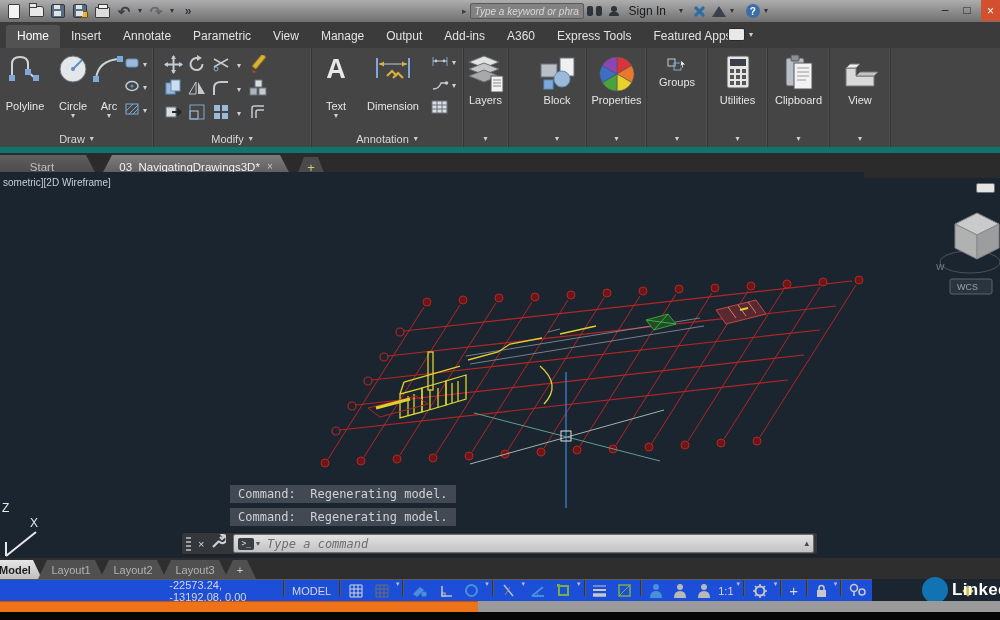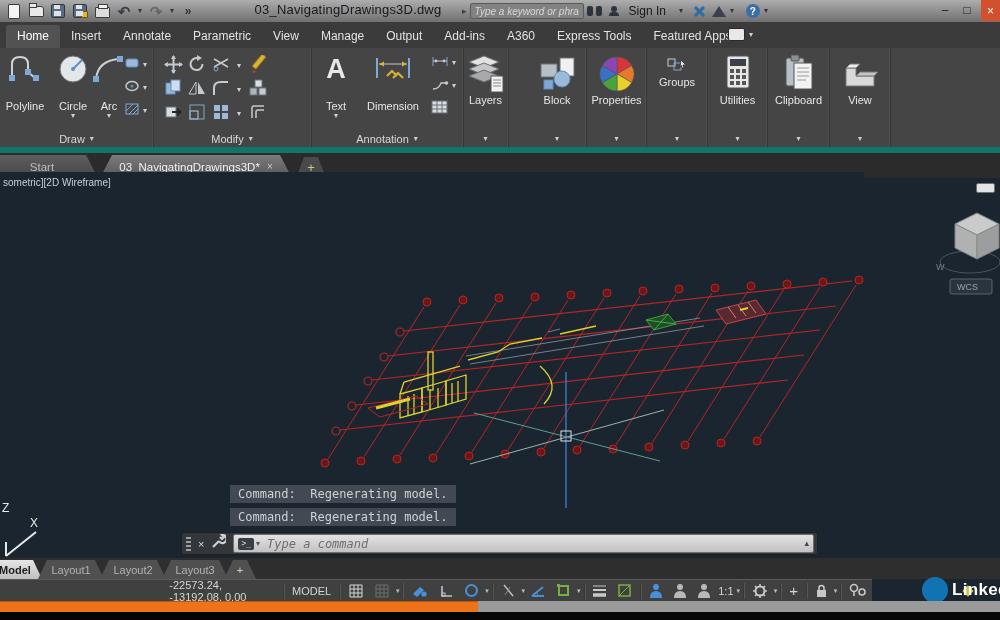--- a/index.html
+++ b/index.html
@@ -84,21 +84,21 @@
   #cmdinput{flex:1;border:none;background:transparent;outline:none;font-family:"DejaVu Sans Mono",monospace;font-size:12px;color:#3a3a3a;margin-left:5px;}
   #cmdinput::placeholder{color:#6e6e6e;font-style:italic;}
 
   
   #layoutstrip{left:0;top:558px;width:1000px;height:21px;background:#2e2e2e;display:flex;align-items:flex-end;}
   .ltab{height:19px;display:flex;align-items:center;justify-content:center;font-size:11px;clip-path:polygon(9px 0,calc(100% - 9px) 0,100% 100%,0 100%);margin-right:-4px;}
   .ltab.active{background:linear-gradient(#e6e6e6,#bfbfbf);color:#1d1d1d;font-weight:bold;}
   .ltab.idle{background:#505050;color:#b2b2b2;}
 
   
-  #statusbar{left:0;top:579px;width:872px;height:22px;background:#404040;border-top:1px solid #5b5b5b;display:flex;align-items:center;box-sizing:border-box;}
+  #statusbar{left:0;top:579px;width:872px;height:22px;background:#1d4ed8;border-top:1px solid #5b5b5b;display:flex;box-sizing:border-box;}
   .ssep{width:1px;height:16px;background:#383838;box-shadow:1px 0 0 #575757;margin:0 3px;}
   .sitem{display:flex;align-items:center;justify-content:center;padding:0 5px;height:100%;}
   .stext{font-size:11px;color:#d6d6d6;}
   .scaret{font-size:7px;color:#bdbdbd;margin-left:1px;}
 
   
   #progress{left:0;top:601px;width:1000px;height:11px;background:#9a9a9a;}
   #progress-fill{position:absolute;left:0;top:0;height:11px;background:#ee7218;border-top:1px solid #c2560e;box-sizing:border-box;}
   #blackbar{left:0;top:612px;width:1000px;height:8px;background:#060606;}
 
@@ -135,21 +135,20 @@
       <span class="qic">
           <span class="uglyph">↶</span>
         </span>
       <span class="cd" style="color:#2f3338">▾</span>
       <span class="qic">
           <span class="uglyph dim">↷</span>
         </span>
       <span class="cd" style="color:#2f3338">▾</span>
       <span class="qic" style="font-size:12px;font-weight:bold;color:#2f3338">»</span>
     </div>
-    <div id="title-text">03_NavigatingDrawings3D.dwg</div>
     <div id="search-wrap">
       <span class="tiny-arrow">▸</span>
       <input id="search-input" placeholder="Type a keyword or phrase" style="">
       <span class="qic">
           <span class="binoc"></span>
         </span>
       <span class="qic">
           <span class="person"></span>
         </span>
       <span id="signin-text">Sign In</span>

